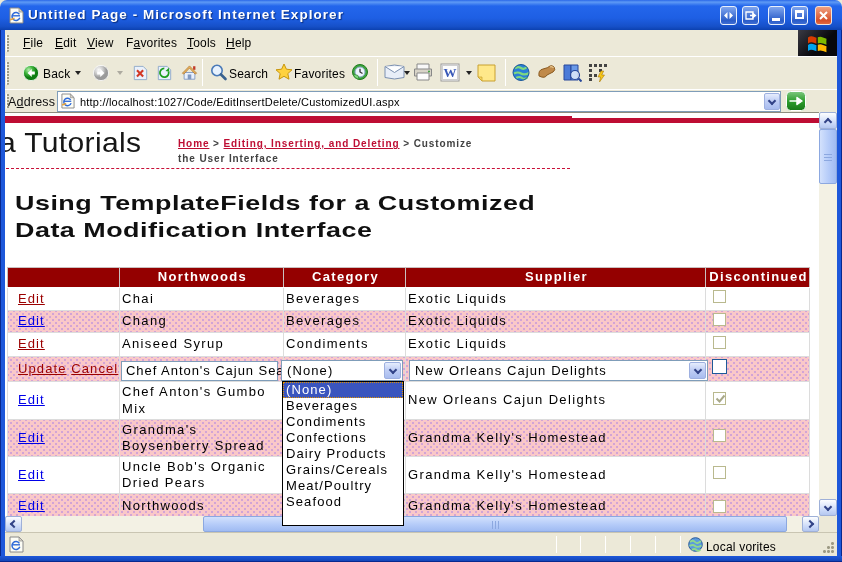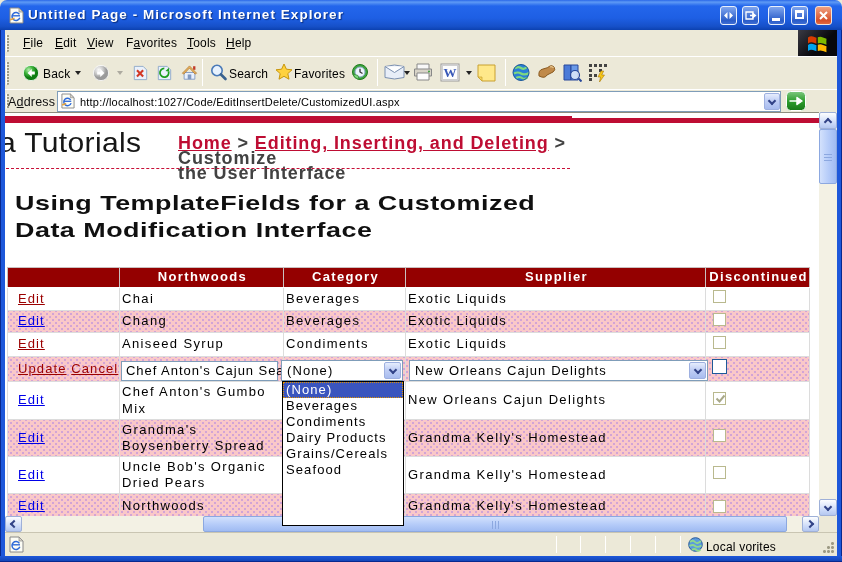--- a/index.html
+++ b/index.html
@@ -210,21 +210,21 @@
       </defs>
       <rect x=".5" y=".5" width="19" height="19" rx="4" fill="url(#gg2)" stroke="#fff"></rect>
       <path d="M4 10h7V6.5l5 3.5-5 3.5V10z" fill="#fff" stroke="#fff" stroke-linejoin="round" stroke-width="1.5"></path>
     </svg></div>
 <div class="a tb13" style="left:844px;top:95px">Go</div>
 
 <div class="a" style="left:5px;top:112px;width:814px;height:404px;background:#fff;border-top:1px solid #8E8C7E;overflow:hidden">
   <div class="a" style="left:0;top:3px;width:567px;height:7px;background:#BE0D33"></div>
   <div class="a" style="left:567px;top:5px;width:247px;height:5px;background:#BE0D33"></div>
   <div class="a" style="left:-6px;top:14px;font-size:28px;letter-spacing:.3px;color:#161616;transform:scaleX(1.075);transform-origin:0 0">a Tutorials</div>
-  <div class="a" style="left:173px;top:23px;width:420px;font-size:18px;font-weight:bold;letter-spacing:.9px;line-height:15px;color:#424242"><a class="lnk" style="color:#BE0D33">Home</a> &gt; <a class="lnk" style="color:#BE0D33">Editing, Inserting, and Deleting</a> &gt; Customize<br>the User Interface</div>
+  <div class="a" style="left:173px;top:23px;width:420px;font-size:10px;font-weight:bold;letter-spacing:.9px;line-height:15px;color:#424242"><a class="lnk" style="color:#BE0D33">Home</a> &gt; <a class="lnk" style="color:#BE0D33">Editing, Inserting, and Deleting</a> &gt; Customize<br>the User Interface</div>
   <div class="a" style="left:1px;top:55px;width:564px;border-top:1px dashed #C81038"></div>
   <div class="a" style="left:10px;top:76px;font-size:21px;font-weight:bold;letter-spacing:.4px;line-height:27px;color:#101010;transform:scaleX(1.28);transform-origin:0 0">Using TemplateFields for a Customized<br>Data Modification Interface</div>
 
   <table class="a" style="left:2px;top:154px;width:802px">
     <colgroup>
         <col style="width:112px">
         <col style="width:164px">
         <col style="width:122px">
         <col style="width:300px">
         <col style="width:104px">
@@ -304,22 +304,24 @@
       </div></div>
   <div class="a pg13" style="left:404px;top:247px;width:299px;height:21px;background:#fff;border:1px solid #7F9DB9;line-height:19px;padding-left:5px;white-space:nowrap">New Orleans Cajun Delights<div class="a combtn" style="right:1px;top:1px;width:17px;height:17px;border-radius:2px">
         <div class="chev" style="left:4.5px;top:4px"></div>
       </div></div>
 </div>
 
 <div class="a pg13" style="left:282px;top:381px;width:122px;height:145px;background:#fff;border:1px solid #000;z-index:30;line-height:16px">
 <div style="height:16px;background:#3A55BE;color:#fff;outline:1px dotted #E09000;outline-offset:-1px;padding-left:3px">(None)</div>
 <div style="padding-left:3px">Beverages</div>
 <div style="padding-left:3px">Condiments</div>
+<div style="padding-left:3px">Confections</div>
 <div style="padding-left:3px">Dairy Products</div>
 <div style="padding-left:3px">Grains/Cereals</div>
+<div style="padding-left:3px">Meat/Poultry</div>
 <div style="padding-left:3px">Seafood</div>
 </div>
 
 <div class="a" style="left:819px;top:112px;width:18px;height:404px;background:#F3F1E4"></div>
 <div class="a" style="left:819px;top:112px;width:18px;height:17px;background:linear-gradient(#FDFEFF,#C9D8F8 70%,#B4C7F0);border:1px solid #9EB0D8;border-radius:2px">
     <div style="position:absolute;left:5px;top:6px;width:6px;height:6px;border-left:2.4px solid #324387;border-bottom:2.4px solid #324387;transform:rotate(135deg)"></div>
   </div>
 <div class="a" style="left:819px;top:129px;width:18px;height:55px;background:linear-gradient(90deg,#D3E1FC,#B7CDF9 50%,#A0BBF2);border:1px solid #8CA8E0;border-radius:2px">
     <div style="position:absolute;left:4px;top:24px;width:8px;height:1px;background:#8CA8E0;box-shadow:0 3px 0 #8CA8E0,0 6px 0 #8CA8E0"></div>
   </div>

